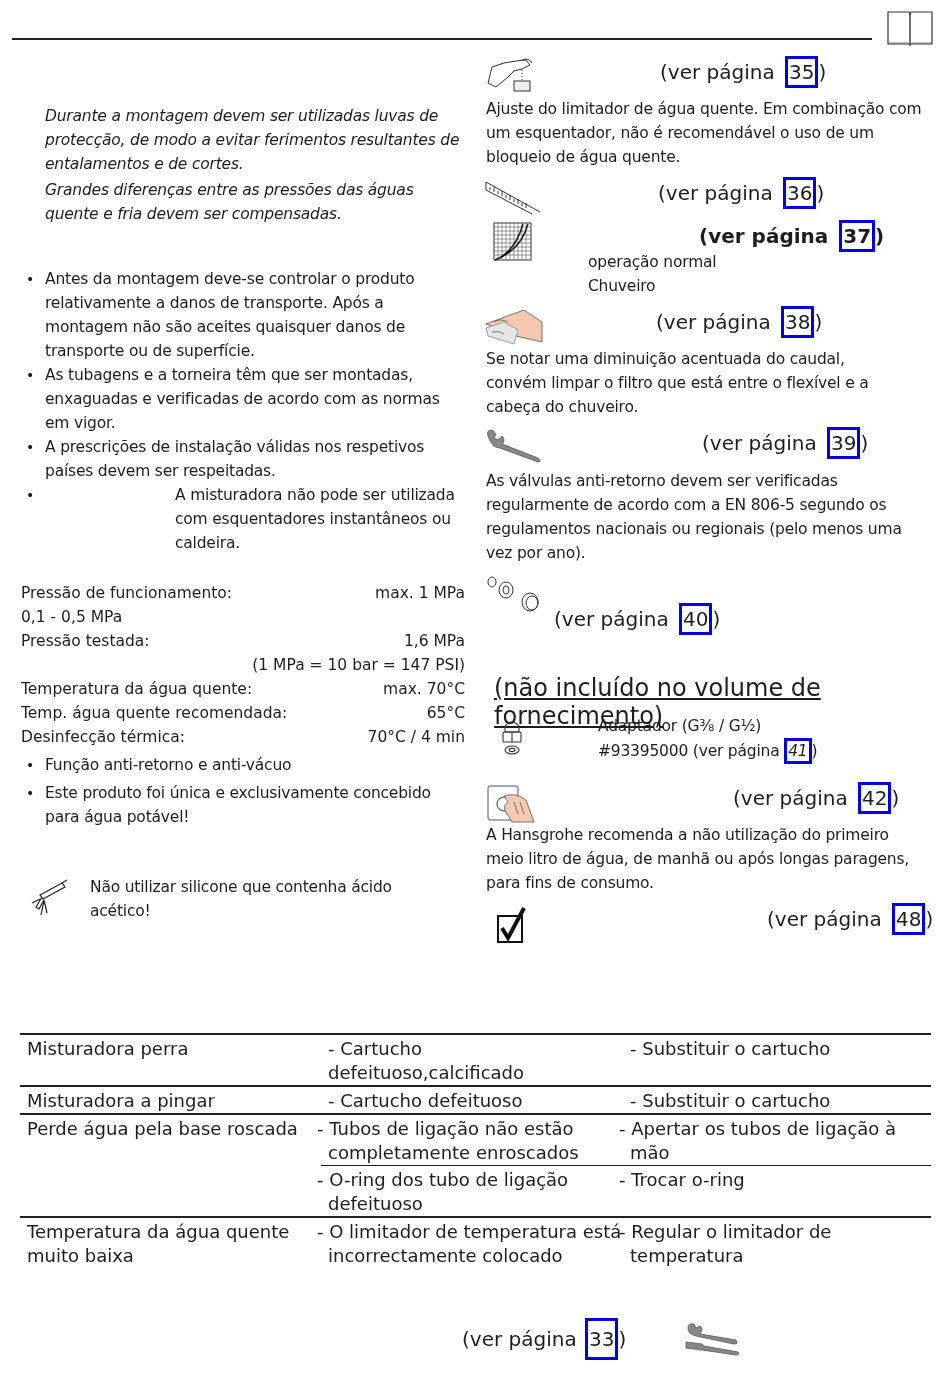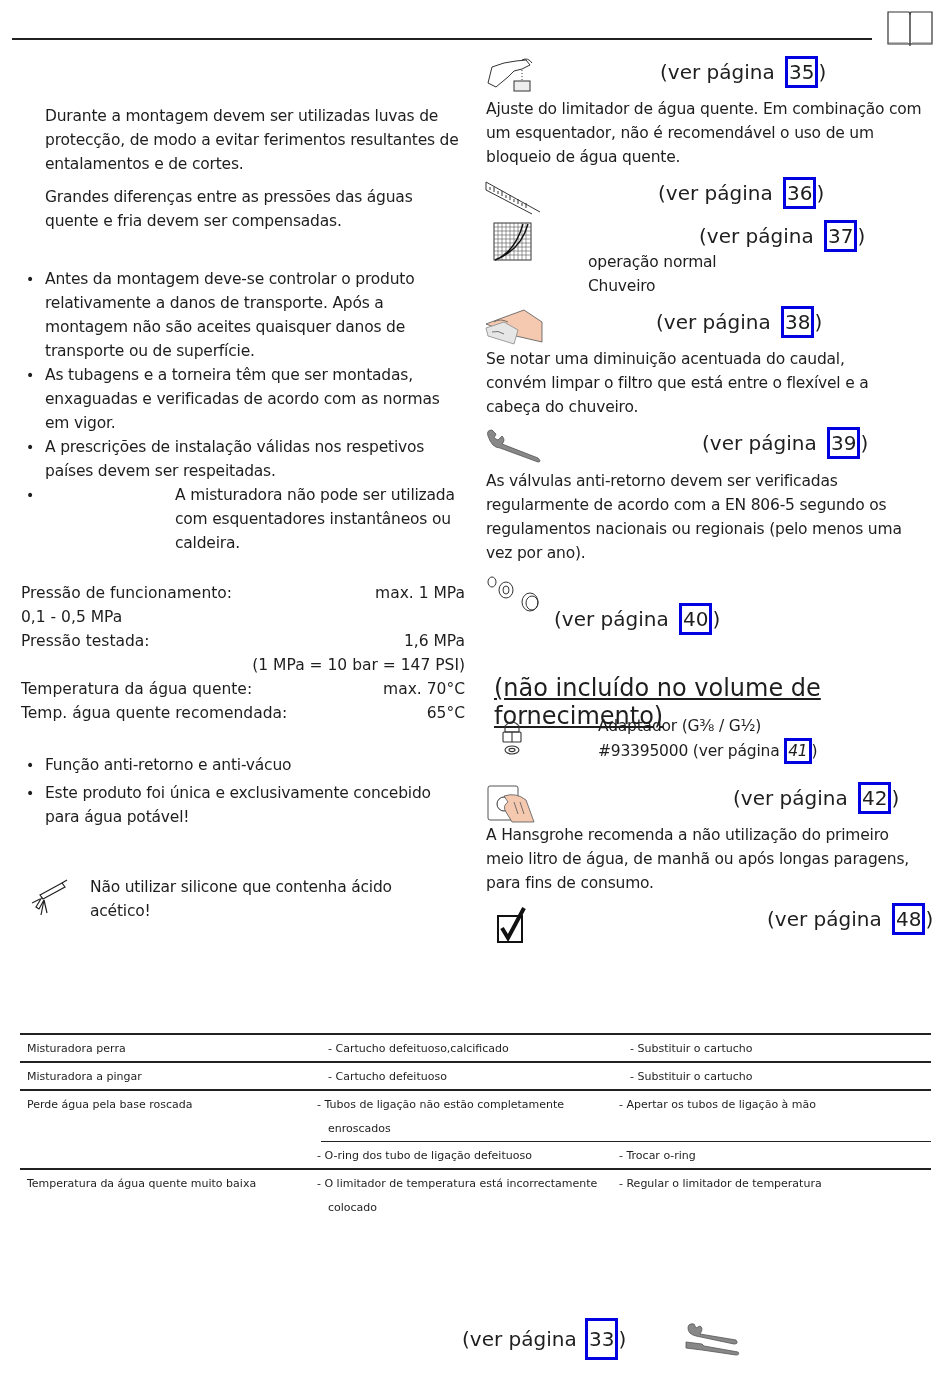--- a/index.html
+++ b/index.html
@@ -9,39 +9,39 @@
   .txt { line-height: 24px; letter-spacing: -0.2px; }
   .top-rule { left: 12px; top: 38px; width: 860px; height: 2px; background: #222; }
   .book-icon { left: 886px; top: 10px; width: 48px; height: 38px; }
   .pgref { font-size: 20px; line-height: 28px; white-space: nowrap; }
   .pgbox { display: inline-block; border: 3px solid #0000e0; padding: 0 1px; line-height: 26px; margin-left: 4px; }
   .bullets { list-style: none; }
   .bullets li { position: relative; padding-left: 25px; }
   .bullets li::before { content: "•"; position: absolute; left: 6px; top: 0; font-size: 14px; }
   .spec-row { display: flex; justify-content: space-between; line-height: 24px; white-space: nowrap; }
   .spec-row.right { justify-content: flex-end; }
-  table.trouble { position: absolute; left: 20px; top: 1033px; width: 911px; border-collapse: collapse; font-size: 11px; }
+  table.trouble { position: absolute; left: 20px; top: 1033px; width: 911px; border-collapse: collapse; font-size: 18px; }
   table.trouble td { vertical-align: top; line-height: 24px; padding: 2px 0 0 7px; }
   table.trouble tr.rule-top td { border-top: 2px solid #222; }
   table.trouble tr.thin-top td.sub { border-top: 1px solid #222; }
   .hang { padding-left: 11px; text-indent: -11px; }
 </style>
 </head>
 <body>
 
 <div class="abs top-rule"></div>
 <svg class="abs book-icon" viewBox="0 0 48 38">
   <path d="M2 2 H23 L24 4 L25 2 H46 V34 H2 Z" fill="#fff" stroke="#333" stroke-width="1.2"></path>
   <line x1="24" y1="4" x2="24" y2="36" stroke="#333" stroke-width="1.4"></line>
   <path d="M2 33 H22 L24 36 L26 33 H46" fill="none" stroke="#777" stroke-width="1"></path>
 </svg>
 
-<div class="abs txt" style="left:45px; top:104px; width:420px;">
+<div class="abs txt" style="left:45px; top:104px; width:420px;font-style:italic;">
   <p>Durante a montagem devem ser utilizadas luvas de protecção, de modo a evitar ferimentos resultantes de entalamentos e de cortes.</p>
-  <p style="margin-top:9px;">Grandes diferenças entre as pressões das águas quente e fria devem ser compensadas.</p>
+  <p style="margin-top:2px;">Grandes diferenças entre as pressões das águas quente e fria devem ser compensadas.</p>
 </div>
 
 <ul class="abs txt bullets" style="left:20px; top:267px; width:448px;">
   <li>Antes da montagem deve-se controlar o produto relativamente a danos de transporte. Após a montagem não são aceites quaisquer danos de transporte ou de superfície.</li>
   <li>As tubagens e a torneira têm que ser montadas, enxaguadas e verificadas de acordo com as normas em vigor.</li>
   <li>A prescrições de instalação válidas nos respetivos países devem ser respeitadas.</li>
   <li style="padding-left:155px;"><span>A misturadora não pode ser utilizada com esquentadores instantâneos ou caldeira.</span></li>
 </ul>
 
 <div class="abs" style="left:21px; top:581px; width:444px;">
@@ -59,20 +59,24 @@
   <div class="spec-row right">
       <span>(1 MPa = 10 bar = 147 PSI)</span>
     </div>
   <div class="spec-row">
       <span>Temperatura da água quente:</span>
       <span>max. 70°C</span>
     </div>
   <div class="spec-row">
       <span>Temp. água quente recomendada:</span>
       <span>65°C</span>
+    </div>
+  <div class="spec-row">
+      <span>Desinfecção térmica:</span>
+      <span>70°C / 4 min</span>
     </div>
 </div>
 
 <ul class="abs txt bullets" style="left:20px; top:753px; width:448px;">
   <li>Função anti-retorno e anti-vácuo</li>
   <li style="margin-top:4px;">Este produto foi única e exclusivamente concebido para água potável!</li>
 </ul>
 
 <svg class="abs" style="left:28px; top:877px; width:42px; height:42px;" viewBox="0 0 42 42">
   <g fill="none" stroke="#222" stroke-width="1.2">
@@ -108,21 +112,21 @@
   <span>(ver página </span><span class="pgbox">36</span><span>)</span>
 </div>
 
 <svg class="abs" style="left:493px; top:222px; width:40px; height:40px;" viewBox="0 0 40 40">
   <g stroke="#555" stroke-width="0.6">
     <rect x="1" y="1" width="37" height="37" fill="#fff" stroke="#333" stroke-width="1"></rect>
     <path d="M5 1 V38 M9 1 V38 M13 1 V38 M17 1 V38 M21 1 V38 M25 1 V38 M29 1 V38 M33 1 V38 M1 5 H38 M1 9 H38 M1 13 H38 M1 17 H38 M1 21 H38 M1 25 H38 M1 29 H38 M1 33 H38"></path>
   </g>
   <path d="M2 38 Q22 30 30 2 M2 38 Q28 28 35 2" fill="none" stroke="#111" stroke-width="1.4"></path>
 </svg>
-<div class="abs pgref" style="left:699px; top:220px;">
+<div class="abs pgref" style="left:699px; top:220px;font-weight:bold;">
   <span>(ver página </span><span class="pgbox">37</span><span>)</span>
 </div>
 <div class="abs txt" style="left:588px; top:250px;">
   <div>operação normal</div>
   <div>Chuveiro</div>
 </div>
 
 <svg class="abs" style="left:484px; top:306px; width:60px; height:40px;" viewBox="0 0 60 40">
   <path d="M2 18 L18 12 L40 4 L58 16 L58 36 L32 30 Z" fill="#f4c9b0" stroke="#555" stroke-width="0.8"></path>
   <path d="M2 22 L20 16 L34 24 L30 38 L4 30 Z" fill="#e6e6e6" stroke="#888" stroke-width="0.8"></path>

